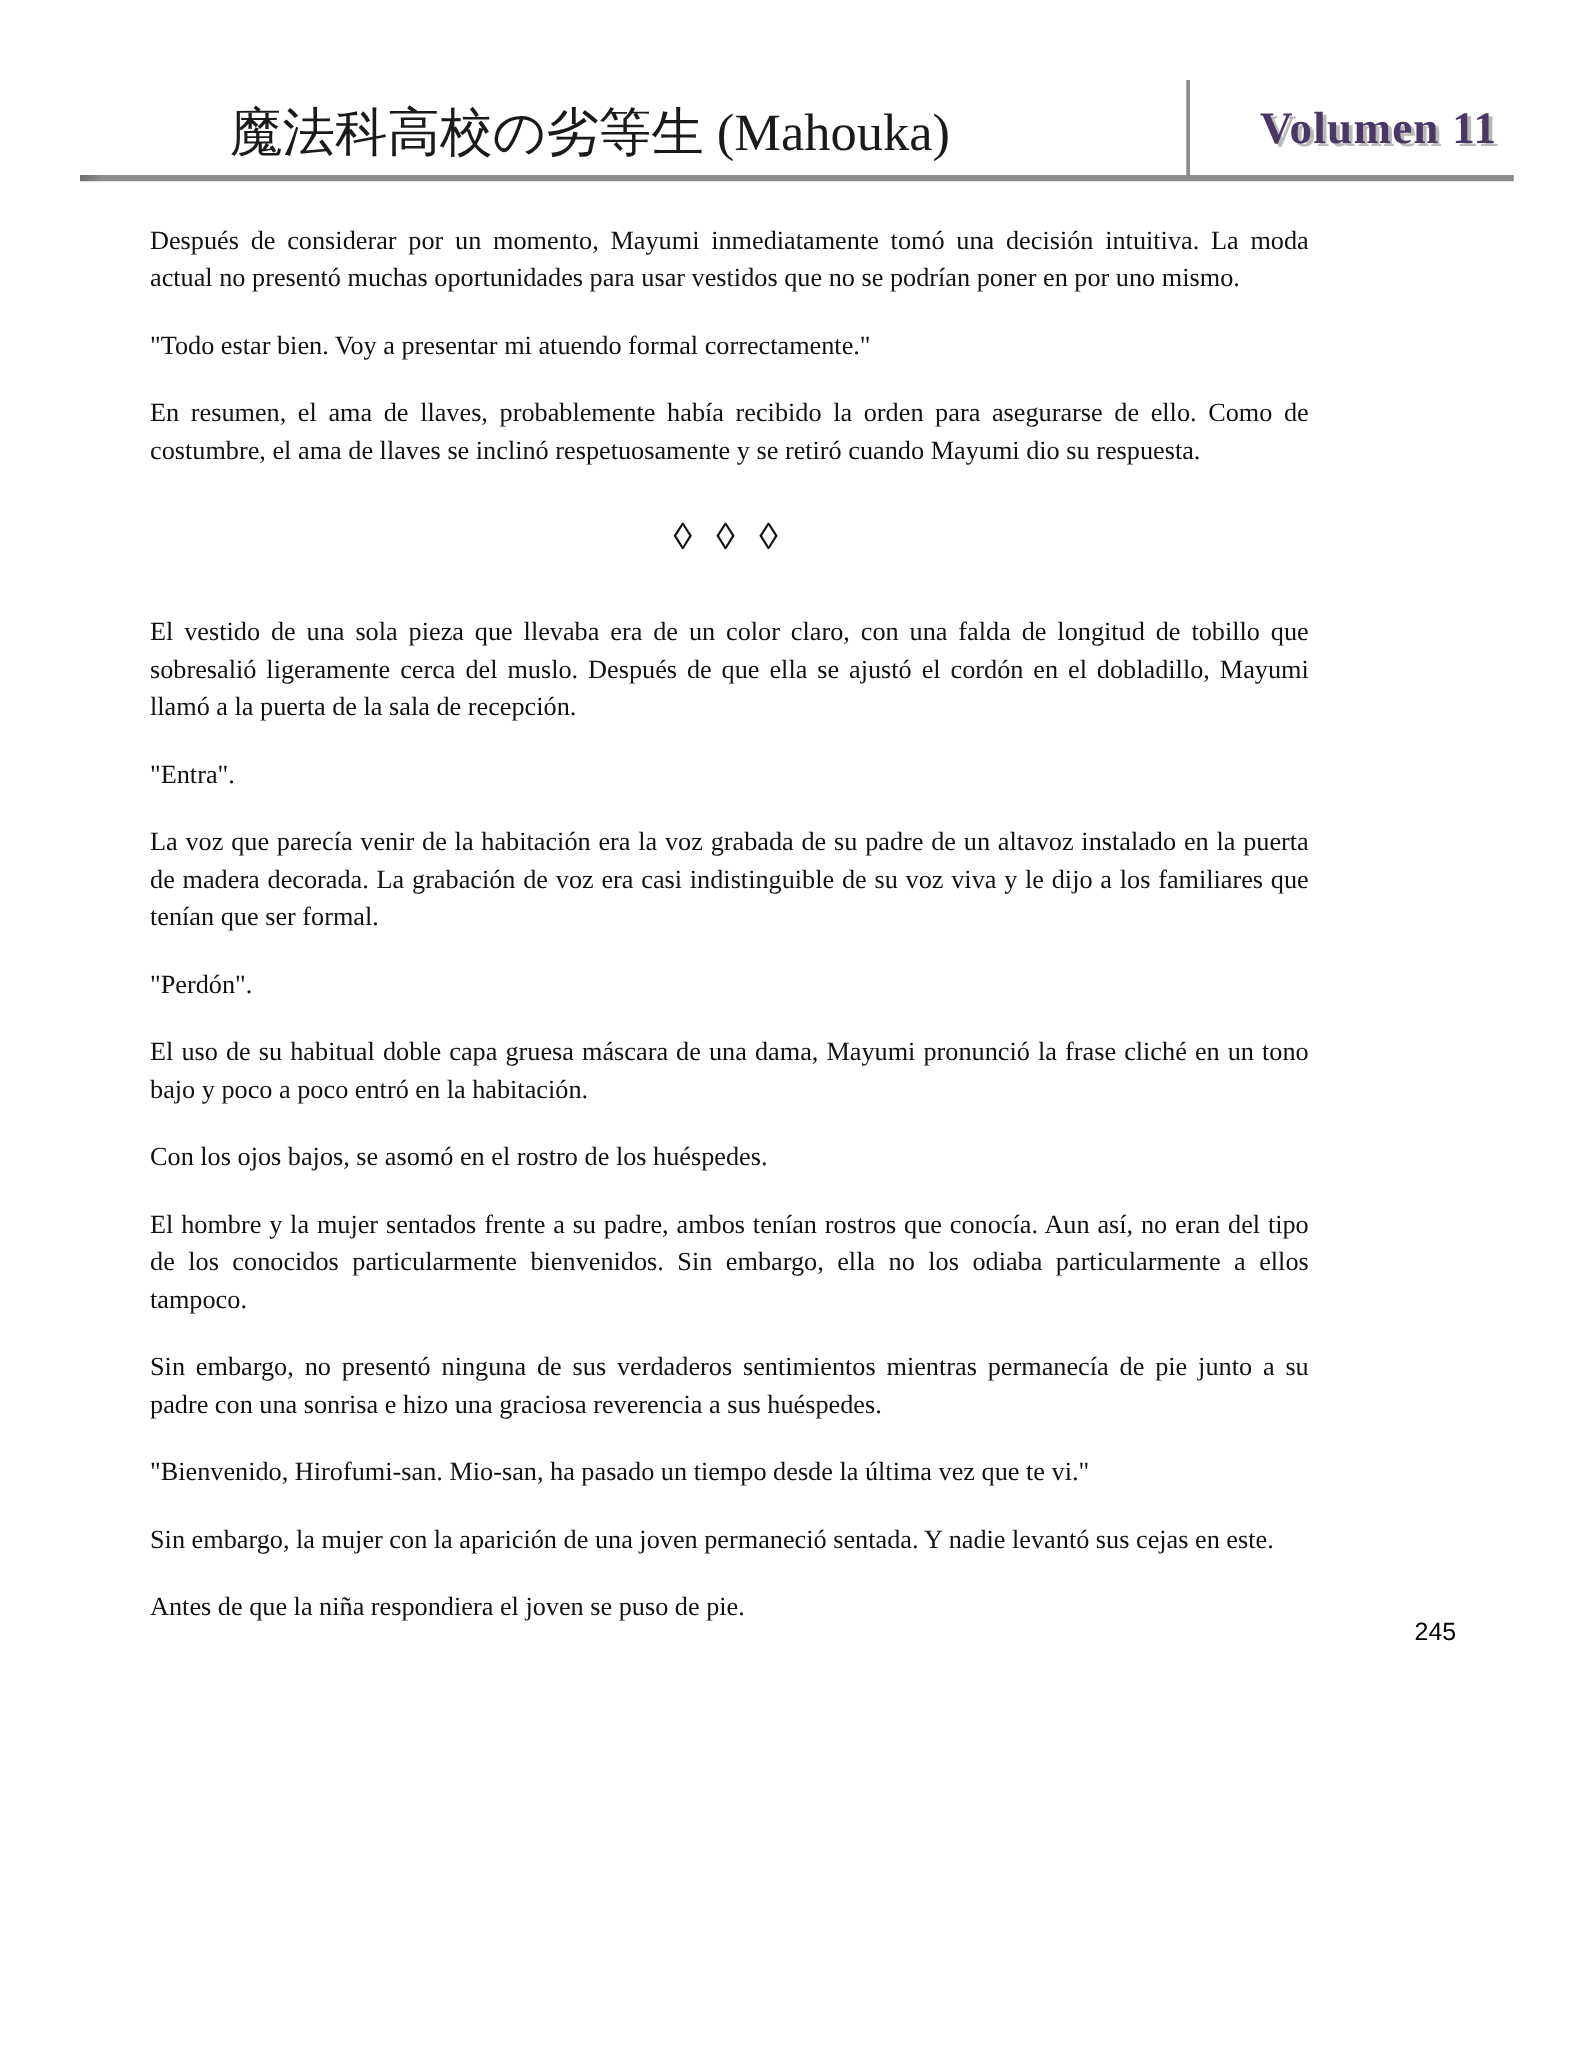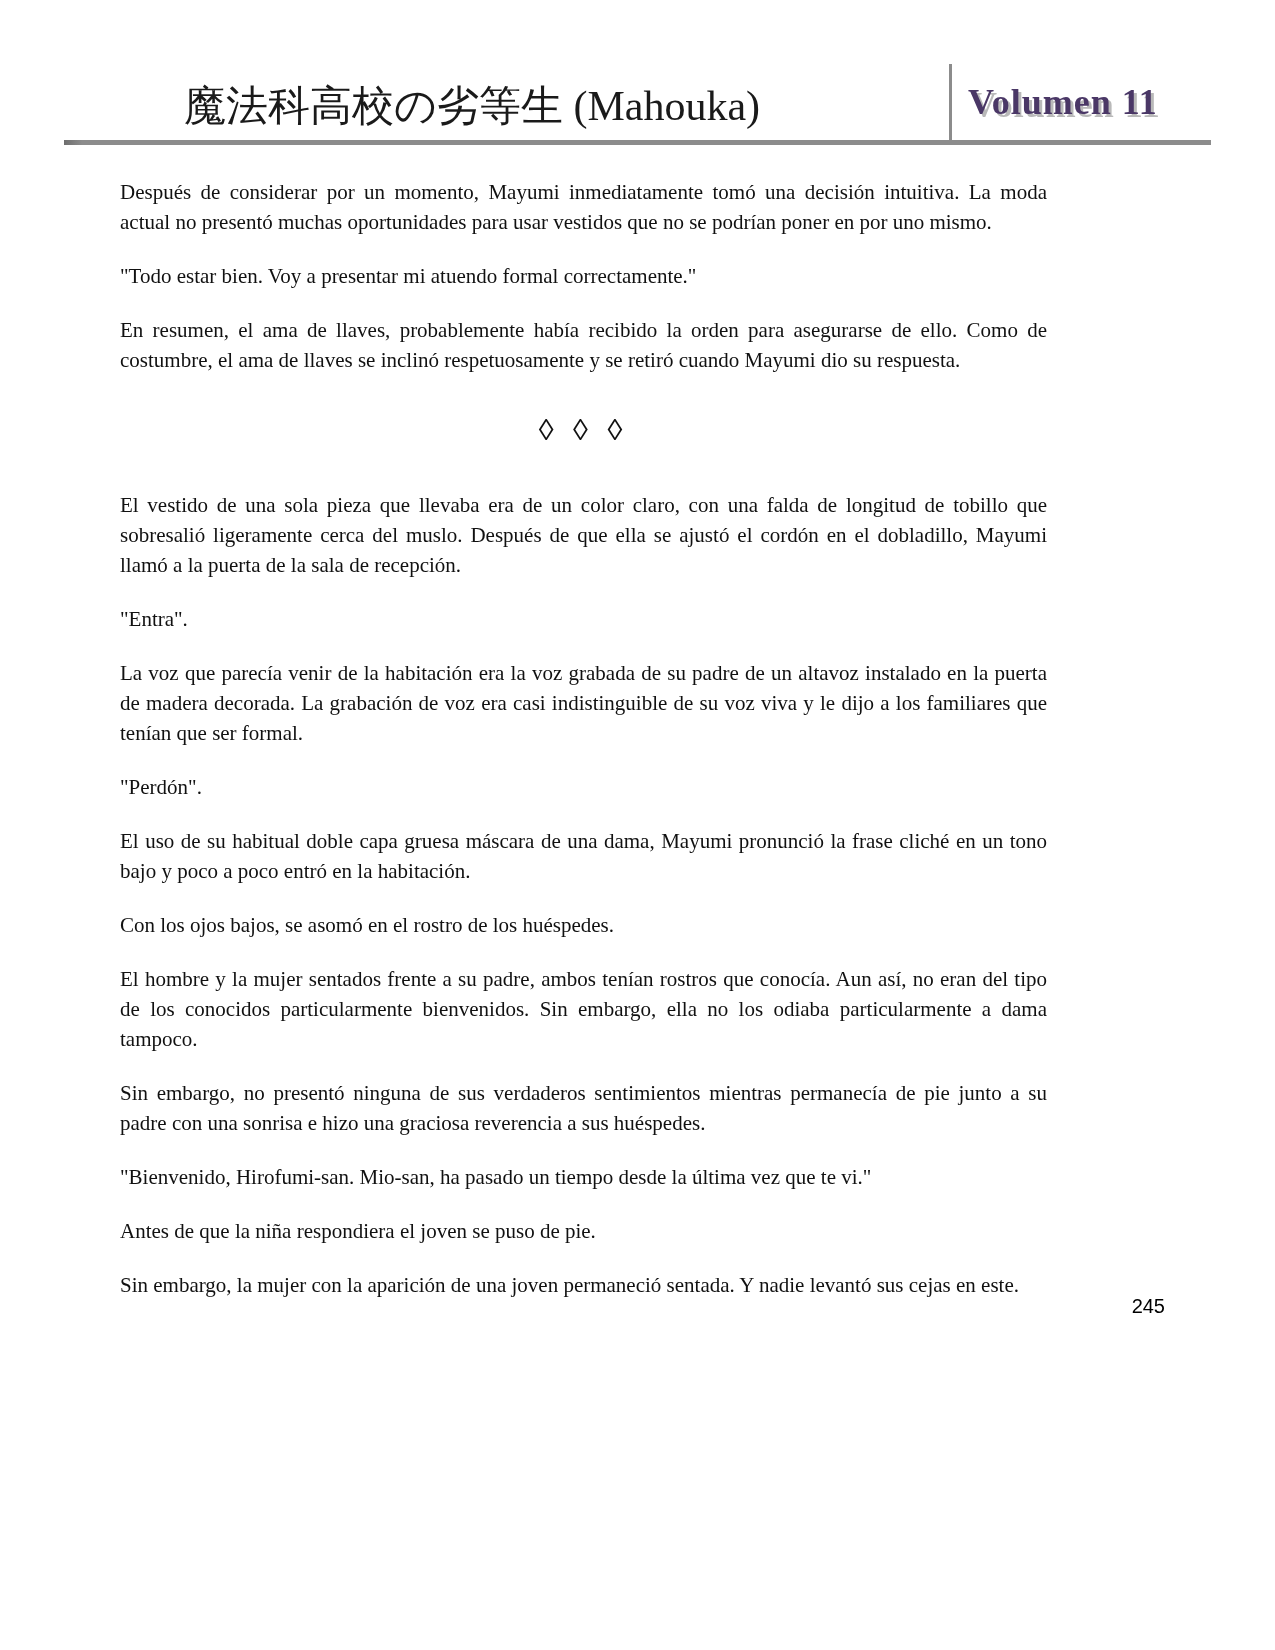--- a/index.html
+++ b/index.html
@@ -41,20 +41,21 @@
     padding-left: 16px;
     min-width: 262px;
   }
   .volume-label {
     font-family: "Liberation Serif", serif;
     font-weight: bold;
     font-size: 36px;
     letter-spacing: 1px;
     color: #4a3766;
     text-shadow: 3px 3px 0 #b9b9b9;
+    margin-left: 40px;
   }
   .header-rule {
     height: 5px;
     background: linear-gradient(to right, #6e6e6e 0px, #8c8c8c 18px, #8c8c8c 100%);
     margin: 0 64px;
   }
 
   
   .body-text {
     margin: 32px 228px 0 120px;
@@ -102,22 +103,22 @@
       <p class="para">Después de considerar por un momento, Mayumi inmediatamente tomó una decisión intuitiva. La moda actual no presentó muchas oportunidades para usar vestidos que no se podrían poner en por uno mismo.</p>
       <p class="para">"Todo estar bien. Voy a presentar mi atuendo formal correctamente."</p>
       <p class="para">En resumen, el ama de llaves, probablemente había recibido la orden para asegurarse de ello. Como de costumbre, el ama de llaves se inclinó respetuosamente y se retiró cuando Mayumi dio su respuesta.</p>
       <p class="separator">◊ ◊ ◊</p>
       <p class="para">El vestido de una sola pieza que llevaba era de un color claro, con una falda de longitud de tobillo que sobresalió ligeramente cerca del muslo. Después de que ella se ajustó el cordón en el dobladillo, Mayumi llamó a la puerta de la sala de recepción.</p>
       <p class="para">"Entra".</p>
       <p class="para">La voz que parecía venir de la habitación era la voz grabada de su padre de un altavoz instalado en la puerta de madera decorada. La grabación de voz era casi indistinguible de su voz viva y le dijo a los familiares que tenían que ser formal.</p>
       <p class="para">"Perdón".</p>
       <p class="para">El uso de su habitual doble capa gruesa máscara de una dama, Mayumi pronunció la frase cliché en un tono bajo y poco a poco entró en la habitación.</p>
       <p class="para">Con los ojos bajos, se asomó en el rostro de los huéspedes.</p>
-      <p class="para">El hombre y la mujer sentados frente a su padre, ambos tenían rostros que conocía. Aun así, no eran del tipo de los conocidos particularmente bienvenidos. Sin embargo, ella no los odiaba particularmente a dama tampoco.</p>
+      <p class="para">El hombre y la mujer sentados frente a su padre, ambos tenían rostros que conocía. Aun así, no eran del tipo de los conocidos particularmente bienvenidos. Sin embargo, ella no los odiaba particularmente a ellos tampoco.</p>
       <p class="para">Sin embargo, no presentó ninguna de sus verdaderos sentimientos mientras permanecía de pie junto a su padre con una sonrisa e hizo una graciosa reverencia a sus huéspedes.</p>
       <p class="para">"Bienvenido, Hirofumi-san. Mio-san, ha pasado un tiempo desde la última vez que te vi."</p>
+      <p class="para">Sin embargo, la mujer con la aparición de una joven permaneció sentada. Y nadie levantó sus cejas en este.</p>
       <p class="para">Antes de que la niña respondiera el joven se puso de pie.</p>
-      <p class="para">Sin embargo, la mujer con la aparición de una joven permaneció sentada. Y nadie levantó sus cejas en este.</p>
     </main>
 
   <div class="page-number">245</div>
 
 </div>
 
 </body></html>

